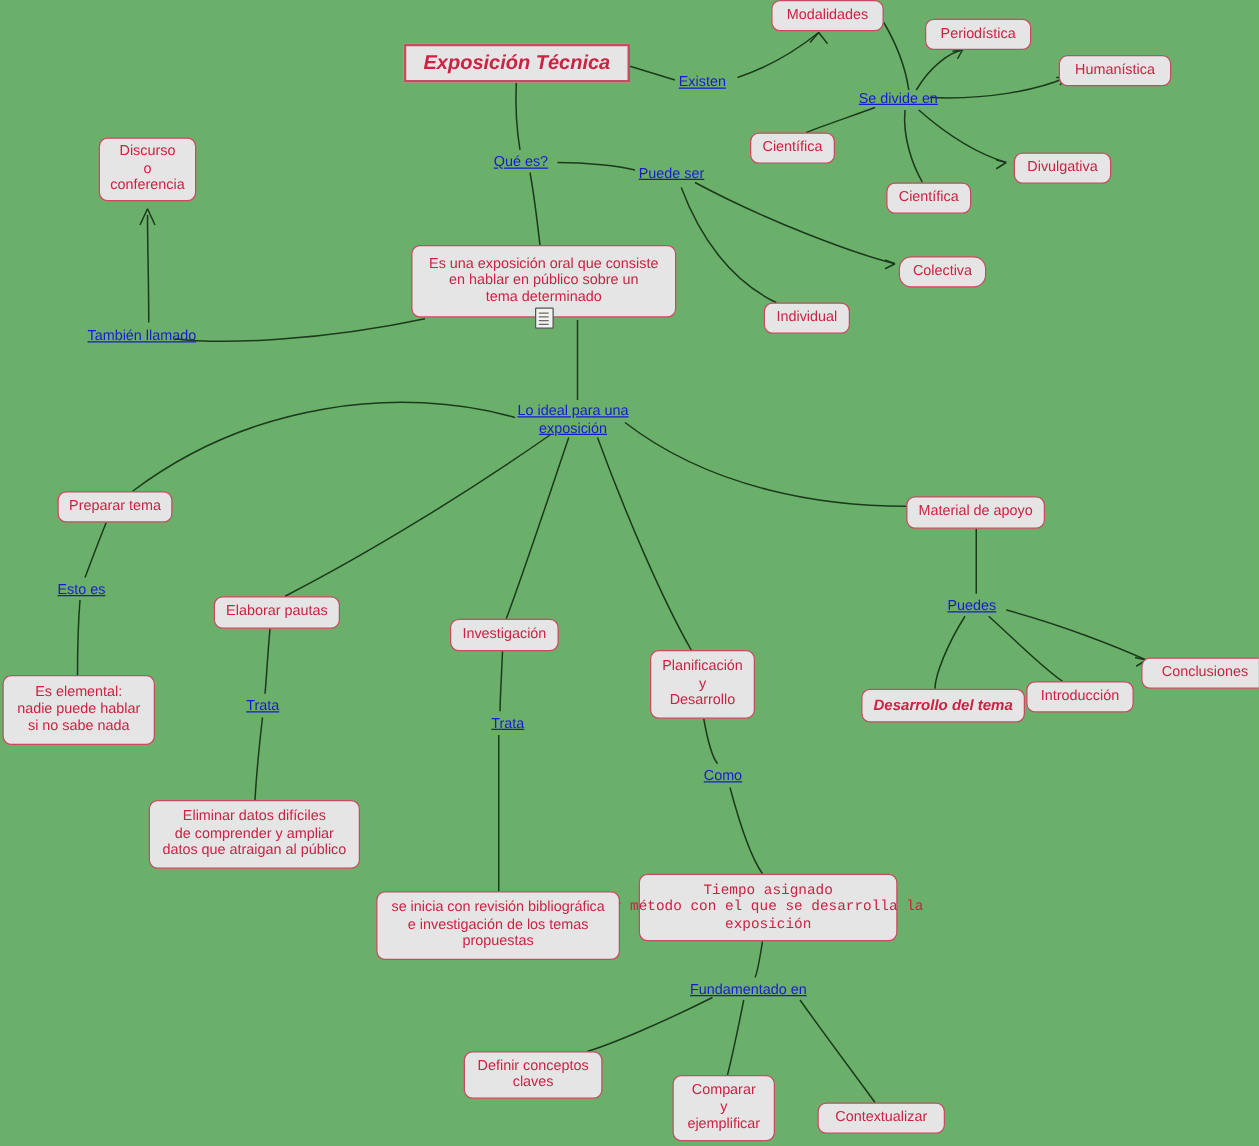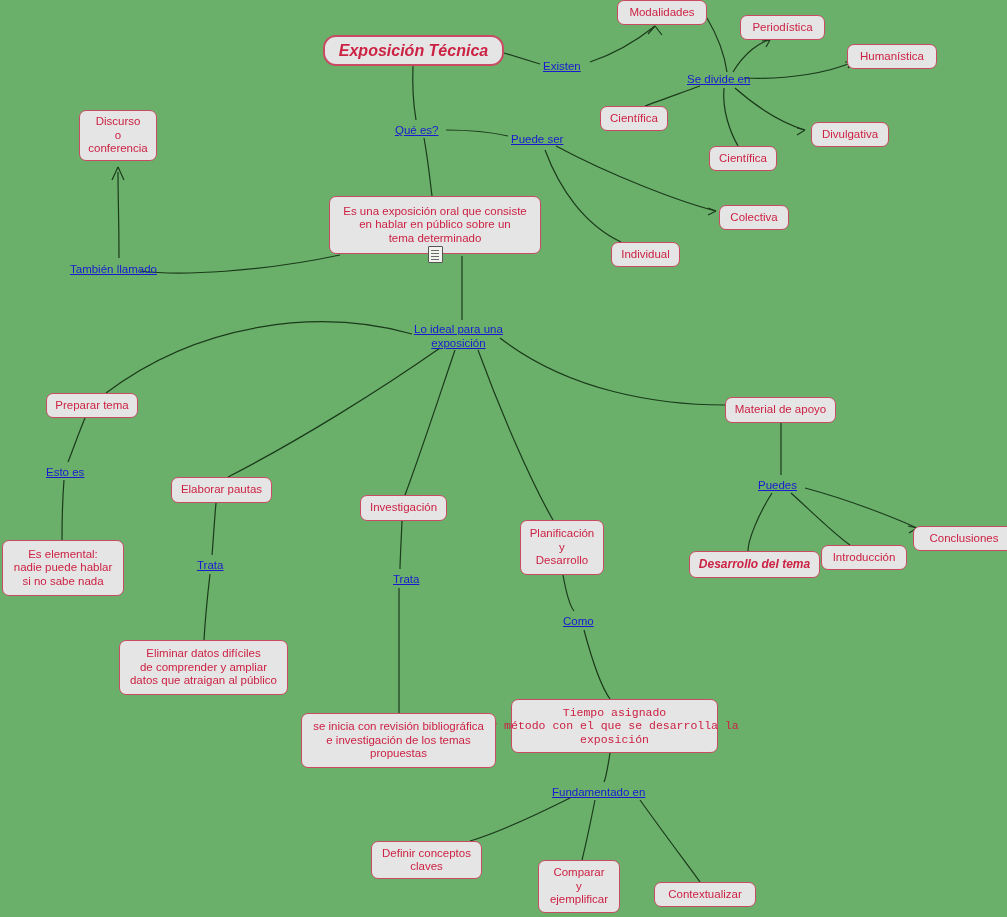--- a/index.html
+++ b/index.html
@@ -41,21 +41,21 @@
     white-space: pre;
     display: flex;
     align-items: center;
     justify-content: center;
   }
   .node.title {
     font-size: 16px;
     font-weight: bold;
     font-style: italic;
     border-width: 2px;
-    border-radius: 13px;
+    border-radius: 0;
     line-height: 19px;
     padding: 6px 0;
     text-align: right;
   }
   .node.bolditalic {
     font-weight: bold;
     font-style: italic;
     font-size: 12px;
   }
   .label {
@@ -176,21 +176,21 @@
     </g>
   </svg>
 
   <div class="node title" style="left:323px;top:35px;width:181px;height:31px;">Exposición Técnica</div>
   <div class="node" style="left:617px;top:0px;width:90px;height:25px;">Modalidades</div>
   <div class="node" style="left:740px;top:15px;width:85px;height:25px;">Periodística</div>
   <div class="node" style="left:847px;top:44px;width:90px;height:25px;text-align:right;">Humanística</div>
   <div class="node" style="left:600px;top:106px;width:68px;height:25px;">Científica</div>
   <div class="node" style="left:709px;top:146px;width:68px;height:25px;">Científica</div>
   <div class="node" style="left:811px;top:122px;width:78px;height:25px;">Divulgativa</div>
-  <div class="node" style="left:719px;top:205px;width:70px;height:25px;">Colectiva</div>
+  <div class="node" style="left:719px;top:205px;width:70px;height:25px;border-radius:10px;">Colectiva</div>
   <div class="node" style="left:611px;top:242px;width:69px;height:25px;">Individual</div>
   <div class="node" style="left:79px;top:110px;width:78px;height:51px;">Discurso
 o
 conferencia</div>
   <div class="node" style="left:329px;top:196px;width:212px;height:58px;">Es una exposición oral que consiste
 en hablar en público sobre un
 tema determinado</div>
   <div class="node" style="left:46px;top:393px;width:92px;height:25px;">Preparar tema</div>
   <div class="node" style="left:725px;top:397px;width:111px;height:26px;">Material de apoyo</div>
   <div class="node" style="left:171px;top:477px;width:101px;height:26px;">Elaborar pautas</div>

